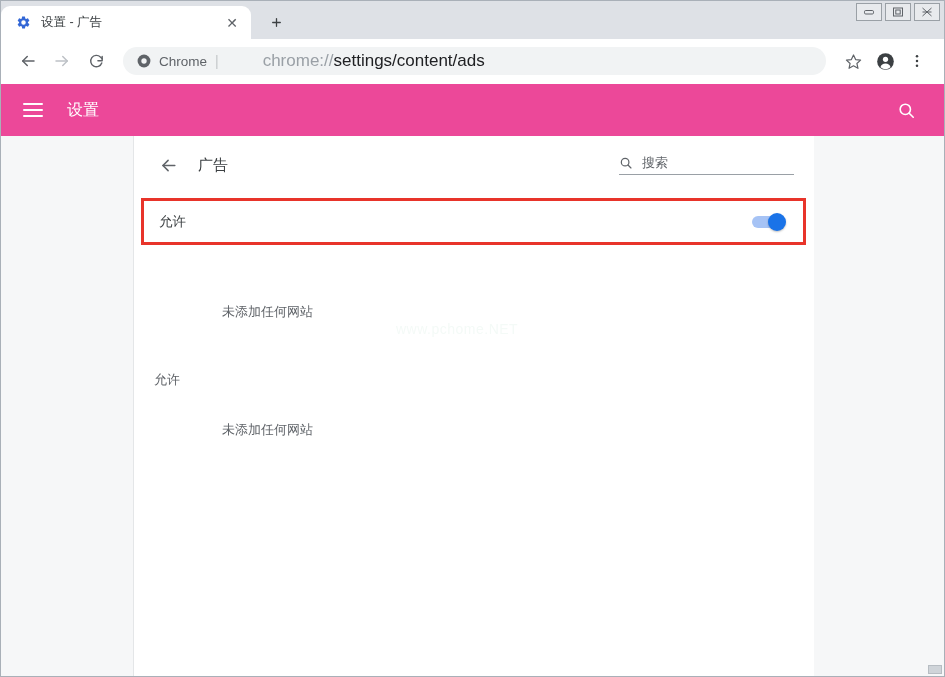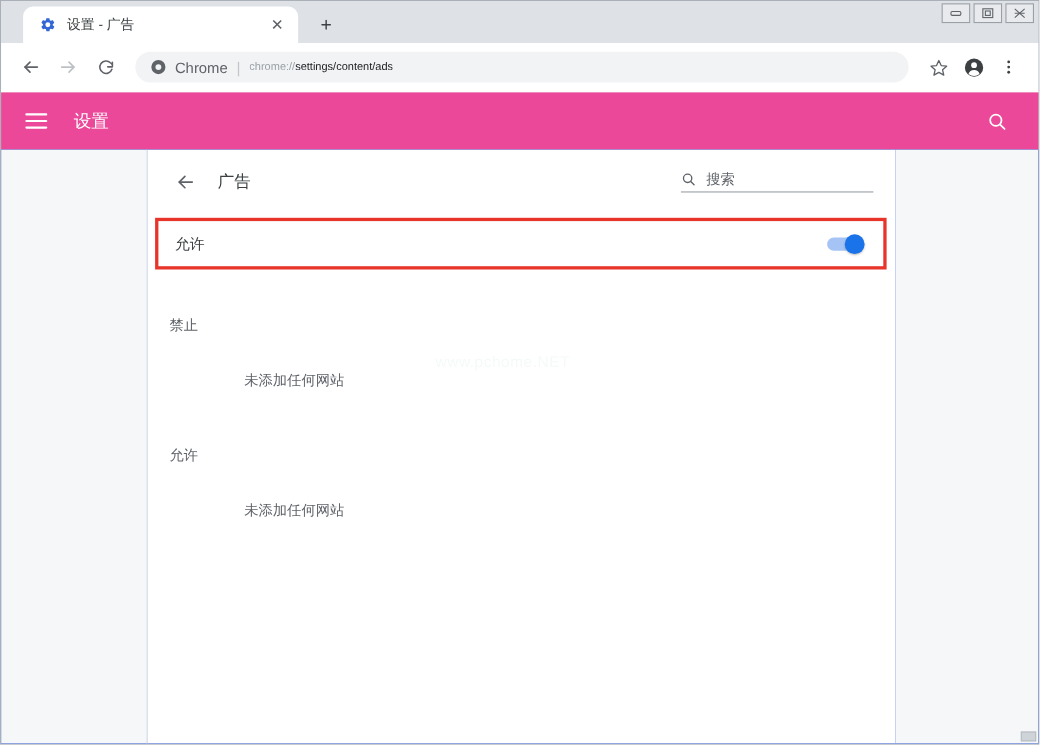--- a/index.html
+++ b/index.html
@@ -16,21 +16,21 @@
     background:#dee1e6;
     border:1px solid #a9b0b8;
     display:flex; flex-direction:column;
   }
 
   
   .tabstrip {
     height:38px;
     background:#dee1e6;
     display:flex; align-items:flex-end;
-    padding-left:20px;
+    padding-left:0;
     position:relative;
   }
   .tab {
     width:250px; height:33px;
     background:#ffffff;
     border-radius:9px 9px 0 0;
     display:flex; align-items:center;
     padding:0 10px 0 14px;
     position:relative;
   }
@@ -109,23 +109,23 @@
     font-size:13.5px;
     color:#5f6368;
     white-space:nowrap;
   }
   .omni-sep {
     color:#c4c7c9;
     font-size:14px;
     font-weight:300;
   }
   .omni-url {
-    font-size:10px;
+    font-size:17px;
     color:#9aa0a6;
-    white-space:nowrap; overflow:hidden; text-overflow:ellipsis;
+    white-space:nowrap; overflow:hidden; text-overflow:ellipsis;margin-left:36px;
   }
   .omni-url b { color:#202124; font-weight:400; }
   .toolbar-icons { display:flex; align-items:center; gap:2px; }
 
   
   .settings-header {
     height:52px;
     background:#ec4899;
     display:flex; align-items:center;
     padding:0 22px;
@@ -143,21 +143,21 @@
   }
   .header-search {
     margin-left:auto;
     width:32px; height:32px;
     display:flex; align-items:center; justify-content:center;
   }
 
   
   .page-body {
     flex:1;
-    background:#1d4ed8;
+    background:#ef4444;
     position:relative;
     display:flex;
     justify-content:center;
     overflow:hidden;
   }
   .left-pane {
     width:133px;
     background:#f6f7f8;
     border-right:1px solid #e4e6e8;
     flex:0 0 133px;
@@ -420,21 +420,20 @@
 
       <div class="toggle-row-wrap">
         <span class="toggle-label">允许</span>
         <span class="toggle">
           <span class="toggle-track"></span>
           <span class="toggle-knob"></span>
         </span>
       </div>
 
       <div class="section sect-block-1">
-        <div class="section-title">禁止</div>
         <div class="section-empty">未添加任何网站</div>
       </div>
 
       <div class="section sect-block-2">
         <div class="section-title">允许</div>
         <div class="section-empty">未添加任何网站</div>
       </div>
 
       <div class="watermark">www.pchome.NET</div>
     </div>

